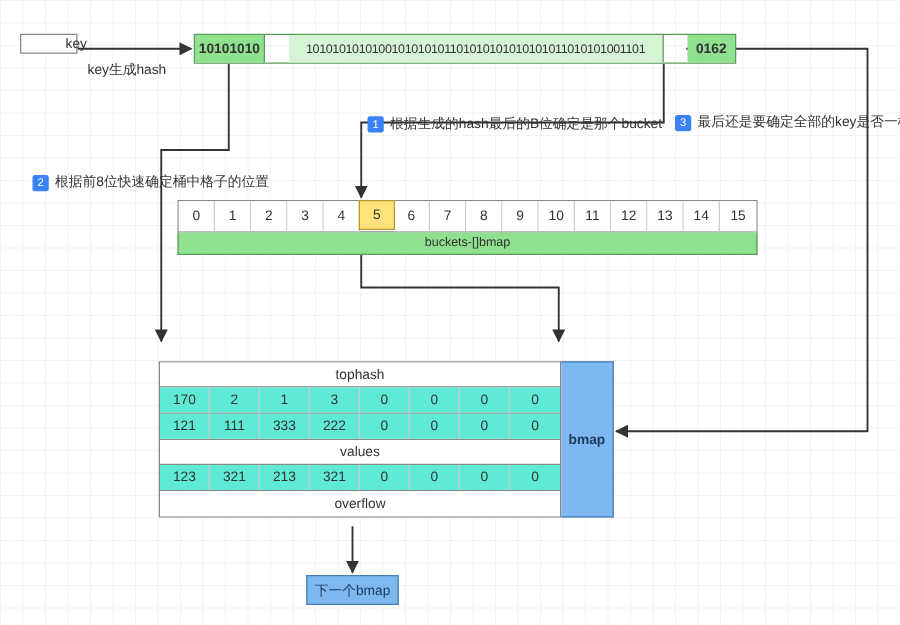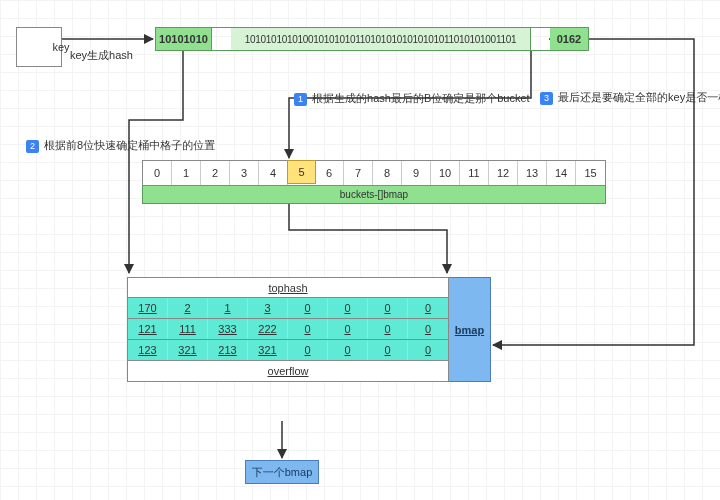--- a/index.html
+++ b/index.html
@@ -10,36 +10,36 @@
     color: #333;
     background:
       linear-gradient(to right, #f3f3f3 1px, transparent 1px),
       linear-gradient(to bottom, #f3f3f3 1px, transparent 1px),
       #fff;
     background-size: 18px 18px;
   }
   .stage { position: relative; width: 720px; height: 500px; }
   svg.arrows { position: absolute; inset: 0; width: 720px; height: 500px; pointer-events: none; }
   .box { position: absolute; border: 1px solid #888; background: #fff; display: flex; align-items: center; justify-content: center; }
-  .key-box { left: 16px; top: 27px; width: 42px; height: 40px; padding-left: 44px; }
+  .key-box { left: 16px; top: 27px; width: 42px; height: 16px; padding-left: 44px; }
   .hash-row { position: absolute; left: 155px; top: 27px; height: 24px; display: flex; border: 1px solid #5a9c5a; gap: 19px; }
   .hash-cell { height: 100%; display: flex; align-items: center; justify-content: center; border-right: 1px solid #5a9c5a; padding: 0 4px; }
   .hash-cell:last-child { border-right: none; }
   .hash-hi { background: #8fe08f; font-weight: bold; width: 56px; }
   .hash-mid { background: #d6f3d6; font-size: 10px; letter-spacing: -0.3px; width: 300px; white-space: nowrap; overflow: hidden; }
   .hash-lo { background: #8fe08f; font-weight: bold; width: 38px; }
   .label { position: absolute; white-space: nowrap; }
   .step-badge { display: inline-block; width: 13px; height: 13px; background: #3b82f6; color: #fff; font-size: 9px; line-height: 13px; text-align: center; border-radius: 2px; margin-right: 2px; vertical-align: middle; }
   .buckets-wrap { position: absolute; left: 142px; top: 160px; }
   .buckets-row { display: flex; border: 1px solid #888; }
   .bucket-cell { width: 29px; height: 24px; display: flex; align-items: center; justify-content: center; border-right: 1px solid #ccc; background: #fff; }
   .bucket-cell:last-child { border-right: none; }
   .bucket-cell.sel { background: #ffe27a; border: 1px solid #b89b2c; margin: -1px; z-index: 2; position: relative; }
   .buckets-label { border: 1px solid #5a9c5a; border-top: none; background: #8fe08f; height: 18px; display: flex; align-items: center; justify-content: center; font-size: 10px; }
-  .bmap-wrap { position: absolute; left: 127px; top: 277px; display: flex; text-decoration: underline; }
+  .bmap-wrap { position: absolute; left: 127px; top: 289px; display: flex; }
   .bmap-table { border: 1px solid #888; }
   .bmap-table .hdr { height: 20px; display: flex; align-items: center; justify-content: center; border-bottom: 1px solid #888; background: #fff; }
   .bmap-table .row { display: flex; border-bottom: 1px solid #888; }
   .bmap-table .row:last-child { border-bottom: none; }
   .bmap-table .cell { width: 40px; height: 20px; display: flex; align-items: center; justify-content: center; border-right: 1px solid #ccc; background: #5eead4; }
   .bmap-table .cell:last-child { border-right: none; }
   .bmap-side { width: 42px; background: #7eb8f0; border: 1px solid #4a7db8; border-left: none; display: flex; align-items: center; justify-content: center; font-weight: bold; color: #1a3a5a; text-align: right; }
   .next-bmap { position: absolute; left: 245px; top: 460px; width: 74px; height: 24px; background: #7eb8f0; border: 1px solid #4a7db8; display: flex; align-items: center; justify-content: center; color: #1a3a5a; }
 </style>
 </head>
@@ -130,20 +130,21 @@
       <div class="row" id="row-keys">
           <div class="cell">121</div>
           <div class="cell">111</div>
           <div class="cell">333</div>
           <div class="cell">222</div>
           <div class="cell">0</div>
           <div class="cell">0</div>
           <div class="cell">0</div>
           <div class="cell">0</div>
         </div>
+      <div class="hdr">values</div>
       <div class="row" id="row-values">
           <div class="cell">123</div>
           <div class="cell">321</div>
           <div class="cell">213</div>
           <div class="cell">321</div>
           <div class="cell">0</div>
           <div class="cell">0</div>
           <div class="cell">0</div>
           <div class="cell">0</div>
         </div>

